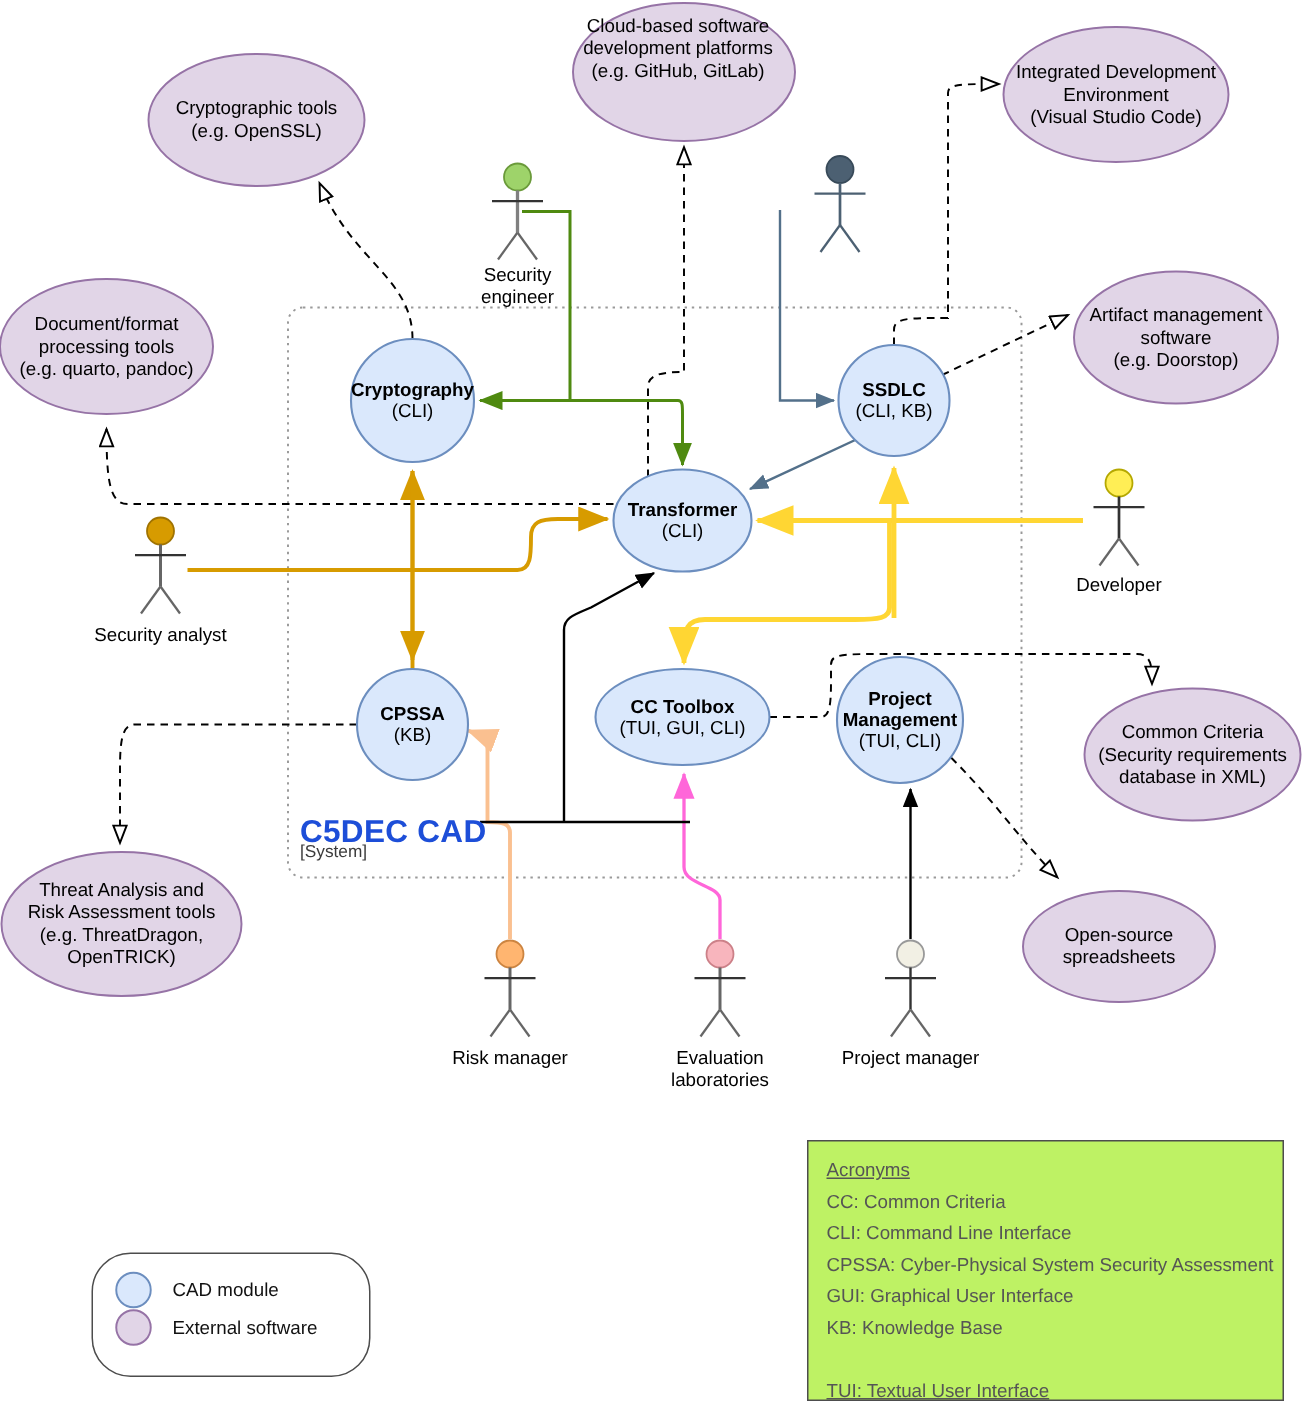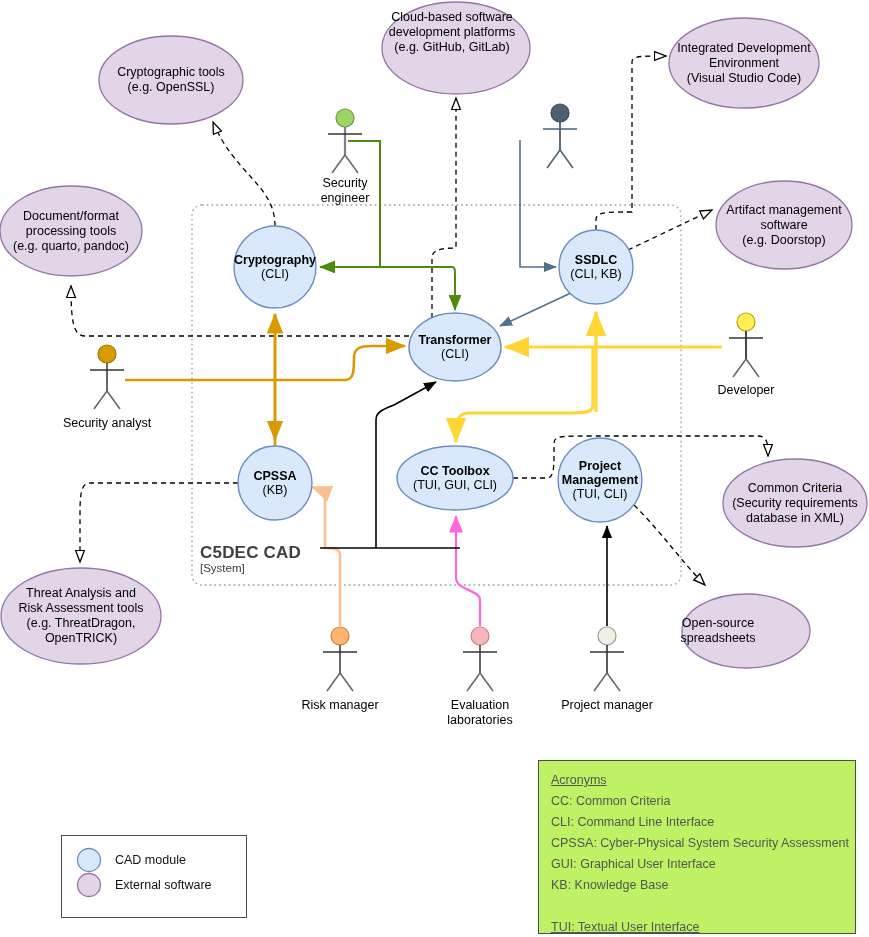--- a/index.html
+++ b/index.html
@@ -6,21 +6,21 @@
   body{width:869px;height:937px;position:relative;
        font-family:"Liberation Sans","DejaVu Sans",sans-serif;
        -webkit-font-smoothing:antialiased;}
   #stage{position:absolute;left:0;top:0;width:869px;height:937px;overflow:hidden;}
   svg#canvas{position:absolute;left:0;top:0;width:869px;height:937px;}
   .nodeLbl{position:absolute;text-align:center;pointer-events:none;}
   .mod-name{font-weight:bold;font-size:12.5px;color:#000;line-height:14px;}
   .mod-sub{font-size:12.5px;color:#000;line-height:14px;}
   .ext-txt{font-size:12.5px;color:#000;line-height:15px;}
   .actor-lbl{position:absolute;text-align:center;font-size:12.5px;color:#000;line-height:15px;}
-  .sysname{position:absolute;font-weight:bold;font-size:17px;color:#404040;letter-spacing:.2px;}
+  .sysname{position:absolute;font-weight:bold;font-size:21px;color:#1d4ed8;letter-spacing:.2px;}
   .syssub{position:absolute;font-size:11.5px;color:#3b3b3b;}
   .legend-box{position:absolute;border:1.4px solid #4d4d4d;background:#fff;}
   .legend-row{position:absolute;display:flex;align-items:center;}
   .legend-text{font-size:12.5px;color:#111;margin-left:13px;}
   .acr-box{position:absolute;border:1.4px solid #4d4d4d;background:#bef264;}
   .acr-title{position:absolute;font-size:12.5px;color:#555;text-decoration:underline;}
   .acr-item{position:absolute;font-size:12.5px;color:#555;}
 </style>
 </head>
 <body>
@@ -212,21 +212,21 @@
   <div>Common Criteria</div>
   <div>(Security requirements</div>
   <div>database in XML)</div>
 </div>
 <div class="nodeLbl ext-txt" style="left:1px;top:586px;width:160px;">
   <div>Threat Analysis and</div>
   <div>Risk Assessment tools</div>
   <div>(e.g. ThreatDragon,</div>
   <div>OpenTRICK)</div>
 </div>
-<div class="nodeLbl ext-txt" style="left:654px;top:616px;width:128px;">
+<div class="nodeLbl ext-txt" style="left:682px;top:616px;width:128px;">
   <div>Open-source</div>
   <div>spreadsheets</div>
 </div>
 
 <div class="nodeLbl" style="left:205px;top:253px;width:140px;">
   <div class="mod-name">Cryptography</div>
   <div class="mod-sub">(CLI)</div>
 </div>
 <div class="nodeLbl" style="left:536px;top:253px;width:120px;">
   <div class="mod-name">SSDLC</div>
@@ -259,21 +259,21 @@
 </div>
 <div class="actor-lbl" style="left:696px;top:383px;width:100px;">Developer</div>
 <div class="actor-lbl" style="left:47px;top:416px;width:120px;">Security analyst</div>
 <div class="actor-lbl" style="left:285px;top:698px;width:110px;">Risk manager</div>
 <div class="actor-lbl" style="left:430px;top:698px;width:100px;">
   <div>Evaluation</div>
   <div>laboratories</div>
 </div>
 <div class="actor-lbl" style="left:552px;top:698px;width:110px;">Project manager</div>
 
-<div class="legend-box" style="left:61px;top:835px;width:184px;height:81px;">
+<div class="legend-box" style="left:61px;top:835px;width:184px;height:81px;border-radius:26px;">
   <div class="legend-row" style="left:14px;top:11px;">
     <svg width="26" height="26">
       <circle cx="13" cy="13" r="11.5" fill="#dae8fc" stroke="#6c8ebf" stroke-width="1.3"></circle>
     </svg>
     <span class="legend-text">CAD module</span>
   </div>
   <div class="legend-row" style="left:14px;top:36px;">
     <svg width="26" height="26">
       <circle cx="13" cy="13" r="11.5" fill="#e1d5e7" stroke="#9673a6" stroke-width="1.3"></circle>
     </svg>

